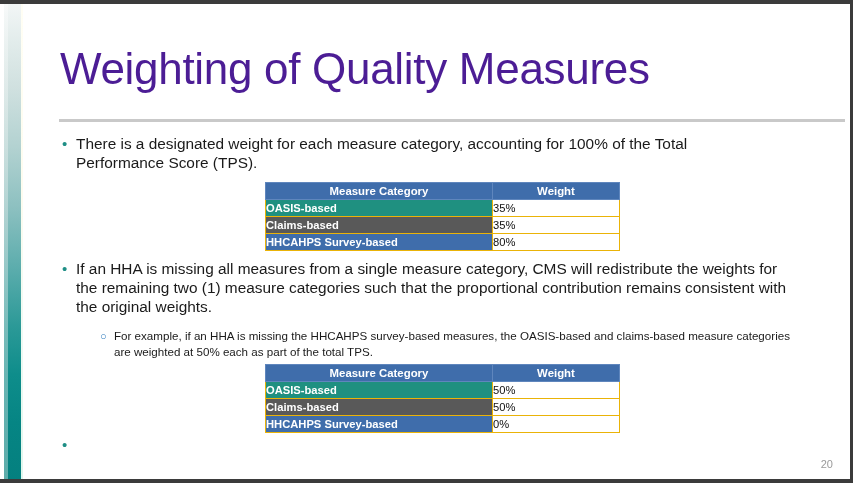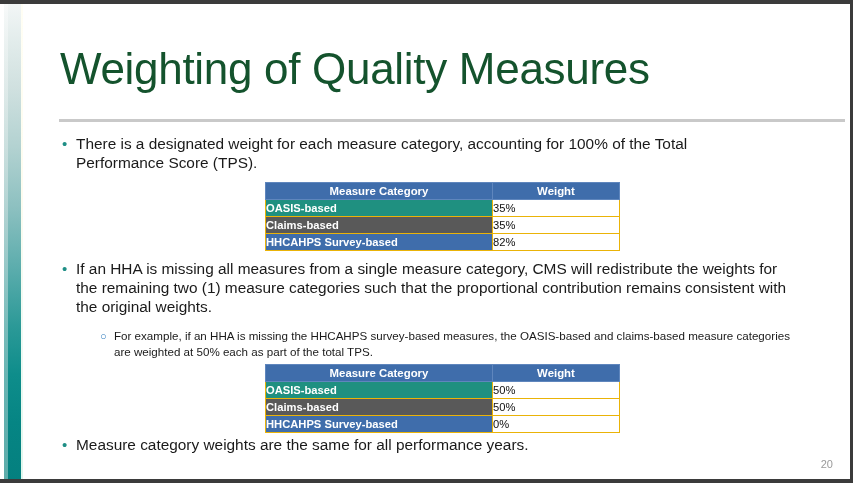--- a/index.html
+++ b/index.html
@@ -71,21 +71,21 @@
     background: linear-gradient(to bottom, #fffef4 0%, #fdfcef 40%, #eefaf3 70%, #dff6ec 100%);
   }
 
   
   .slide-title {
     position: absolute;
     left: 60px;
     top: 44px;
     font-size: 44px;
     line-height: 50px;
-    color: #14532d;
+    color: #4c1d95;
     font-family: "Liberation Sans", sans-serif;
     font-weight: 400;
     letter-spacing: -0.3px;
     white-space: nowrap;
   }
   .title-rule {
     position: absolute;
     left: 59px;
     top: 119px;
     width: 786px;
@@ -221,21 +221,21 @@
       <tr>
         <td class="cat cat-oasis">OASIS-based</td>
         <td class="val">35%</td>
       </tr>
       <tr>
         <td class="cat cat-claims">Claims-based</td>
         <td class="val">35%</td>
       </tr>
       <tr>
         <td class="cat cat-hhcahps">HHCAHPS Survey-based</td>
-        <td class="val">82%</td>
+        <td class="val">80%</td>
       </tr>
     </tbody>
   </table>
 
   <div class="bullet-row" id="b2">
     <span class="bullet-mark">•</span>
     <span class="bullet-text">If an HHA is missing all measures from a single measure category, CMS will redistribute the weights for the remaining two (1) measure categories such that the proportional contribution remains consistent with the original weights.</span>
   </div>
 
   <div class="bullet-row" id="b3">
@@ -265,18 +265,17 @@
       </tr>
       <tr>
         <td class="cat cat-hhcahps">HHCAHPS Survey-based</td>
         <td class="val">0%</td>
       </tr>
     </tbody>
   </table>
 
   <div class="bullet-row" id="b4">
     <span class="bullet-mark">•</span>
-    <span class="bullet-text">Measure category weights are the same for all performance years.</span>
   </div>
 
   <div class="page-num">20</div>
 
 </div>
 
 </body></html>

